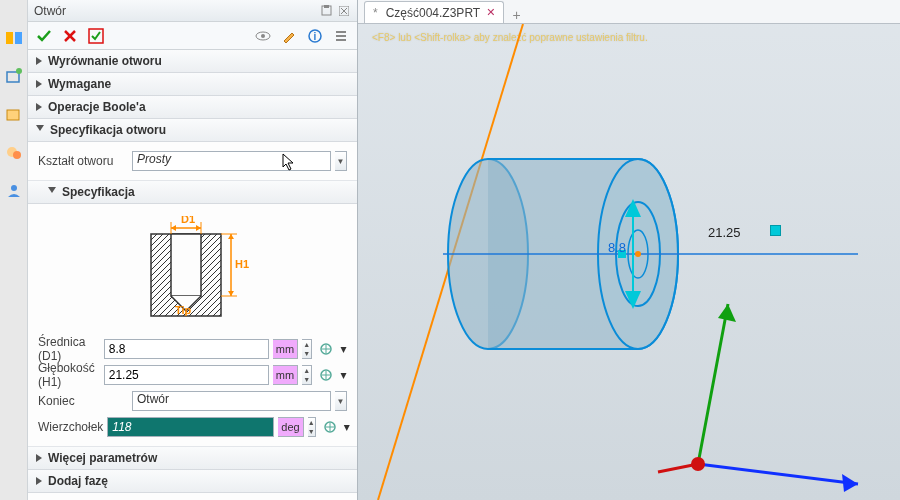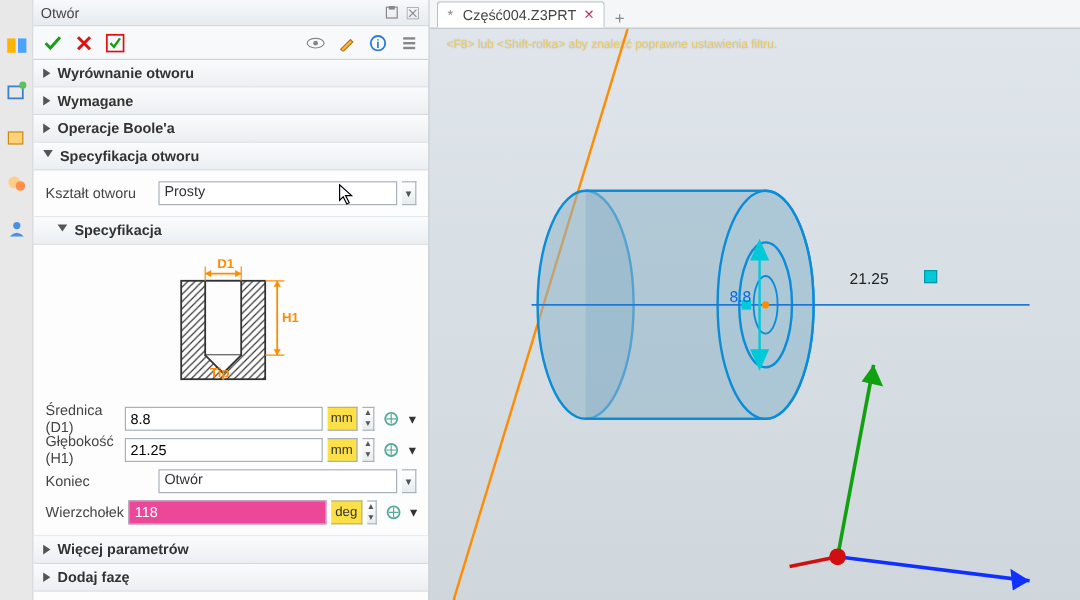--- a/index.html
+++ b/index.html
@@ -24,22 +24,22 @@
 .sec-head { height: 23px; background: linear-gradient(#fafbfc,#eceff2); border-bottom: 1px solid #d6dadf; display: flex; align-items: center; padding: 0 8px; cursor: pointer; gap: 6px; }
 .sec-head.sub { padding-left: 20px; }
 .sec-head .tri { width: 0; height: 0; border-top: 4px solid transparent; border-bottom: 4px solid transparent; border-left: 6px solid #555; }
 .sec-head .tri.open { border-left: none; border-top: 6px solid #555; border-right: 4px solid transparent; border-left: 4px solid transparent; }
 .sec-head strong { font-weight: 600; font-size: 12px; }
 .sec-body { padding: 6px 10px; border-bottom: 1px solid #e3e6ea; }
 
 .fieldrow { display: flex; align-items: center; height: 26px; gap: 4px; }
 .fieldrow .label { width: 90px; color: #444; }
 .fieldrow .select, .fieldrow .txt { flex: 1; height: 20px; border: 1px solid #a7b1bb; background: #fff; padding: 0 4px; font-size: 12px; }
-.fieldrow .txt.hl { background: #ec4899; color: #fff; }
-.fieldrow .unit { width: 34px; height: 20px; border: 1px solid #a7b1bb; border-left: none; background: #fde047; font-size: 11px; padding: 0 3px; display: flex; align-items: center; }
+.fieldrow .txt.hl { background: #0f766e; color: #fff; font-style: italic; }
+.fieldrow .unit { width: 34px; height: 20px; border: 1px solid #a7b1bb; border-left: none; background: #f0abfc; font-size: 11px; padding: 0 3px; display: flex; align-items: center; }
 .fieldrow .step { width: 14px; height: 20px; border: 1px solid #a7b1bb; border-left: none; background: linear-gradient(#fff,#e7ecf0); display: flex; flex-direction: column; }
 .fieldrow .step div { flex: 1; display: flex; align-items: center; justify-content: center; font-size: 7px; color: #555; cursor: pointer; }
 .fieldrow .extra { width: 18px; height: 20px; margin-left: 3px; display: flex; align-items: center; justify-content: center; cursor: pointer; }
 .fieldrow .dd { width: 12px; height: 20px; border: 1px solid #a7b1bb; border-left: none; background: linear-gradient(#fff,#e7ecf0); display:flex; align-items:center; justify-content:center; font-size:8px; color:#555; cursor:pointer;}
 
 .diagram { display: flex; justify-content: center; padding: 6px 0 10px; text-align: right; }
 
 .viewport { flex: 1; position: relative; background: linear-gradient(#e0e6eb, #cfd7dd); overflow: hidden; }
 .tabbar { height: 24px; background: #f4f6f8; border-bottom: 1px solid #b9c0c7; display: flex; align-items: flex-end; padding-left: 6px; }
 .tab { height: 22px; background: #fff; border: 1px solid #b9c0c7; border-bottom: none; padding: 0 8px; display: flex; align-items: center; gap: 6px; font-size: 12px; color: #444; border-radius: 3px 3px 0 0; }
@@ -170,21 +170,21 @@
         <strong>Operacje Boole'a</strong>
       </div>
 
       <div class="sec-head">
         <span class="tri open"></span>
         <strong>Specyfikacja otworu</strong>
       </div>
       <div class="sec-body">
         <div class="fieldrow">
           <span class="label">Kształt otworu</span>
-          <span class="select" style="position:relative;">Prosty</span>
+          <span class="select" style="position:relative;font-style:italic;">Prosty</span>
           <span class="dd">▼</span>
 
           <svg style="position:absolute; margin-left:244px; margin-top:2px; pointer-events:none;" width="14" height="18">
               <path d="M1 1 L1 14 L4 11 L7 17 L9 16 L6 10 L11 10 Z" fill="#fff" stroke="#000" stroke-width="1"></path>
             </svg>
         </div>
       </div>
 
       <div class="sec-head sub">
         <span class="tri open"></span>

